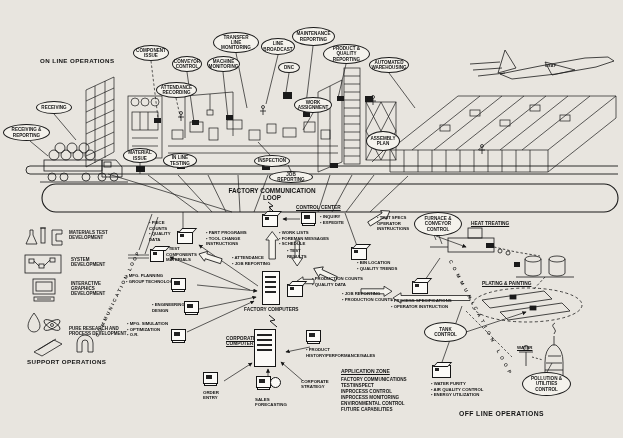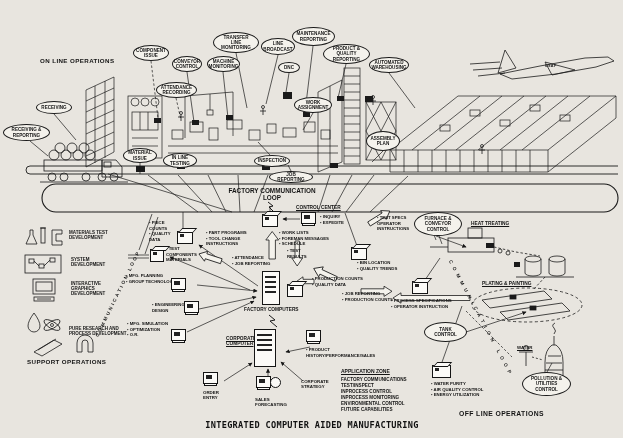--- a/index.html
+++ b/index.html
@@ -528,15 +528,14 @@
   <div class="tower" style="left:262px; top:271px; width:16px; height:32px;"></div>
   <div class="tower" style="left:254px; top:329px; width:20px; height:36px;"></div>
   <div class="term" style="left:171px; top:278px;"></div>
   <div class="term" style="left:184px; top:301px;"></div>
   <div class="term" style="left:171px; top:329px;"></div>
   <div class="term" style="left:203px; top:372px;"></div>
   <div class="term" style="left:306px; top:330px;"></div>
   <div class="term" style="left:256px; top:376px;"></div>
   <div class="ball" style="left:270px; top:377px;"></div>
 
-  <div class="title" style="left:196px; top:420px; width:232px; text-align:center;">INTEGRATED COMPUTER AIDED MANUFACTURING</div>
 
 </div>
 
 </body></html>

